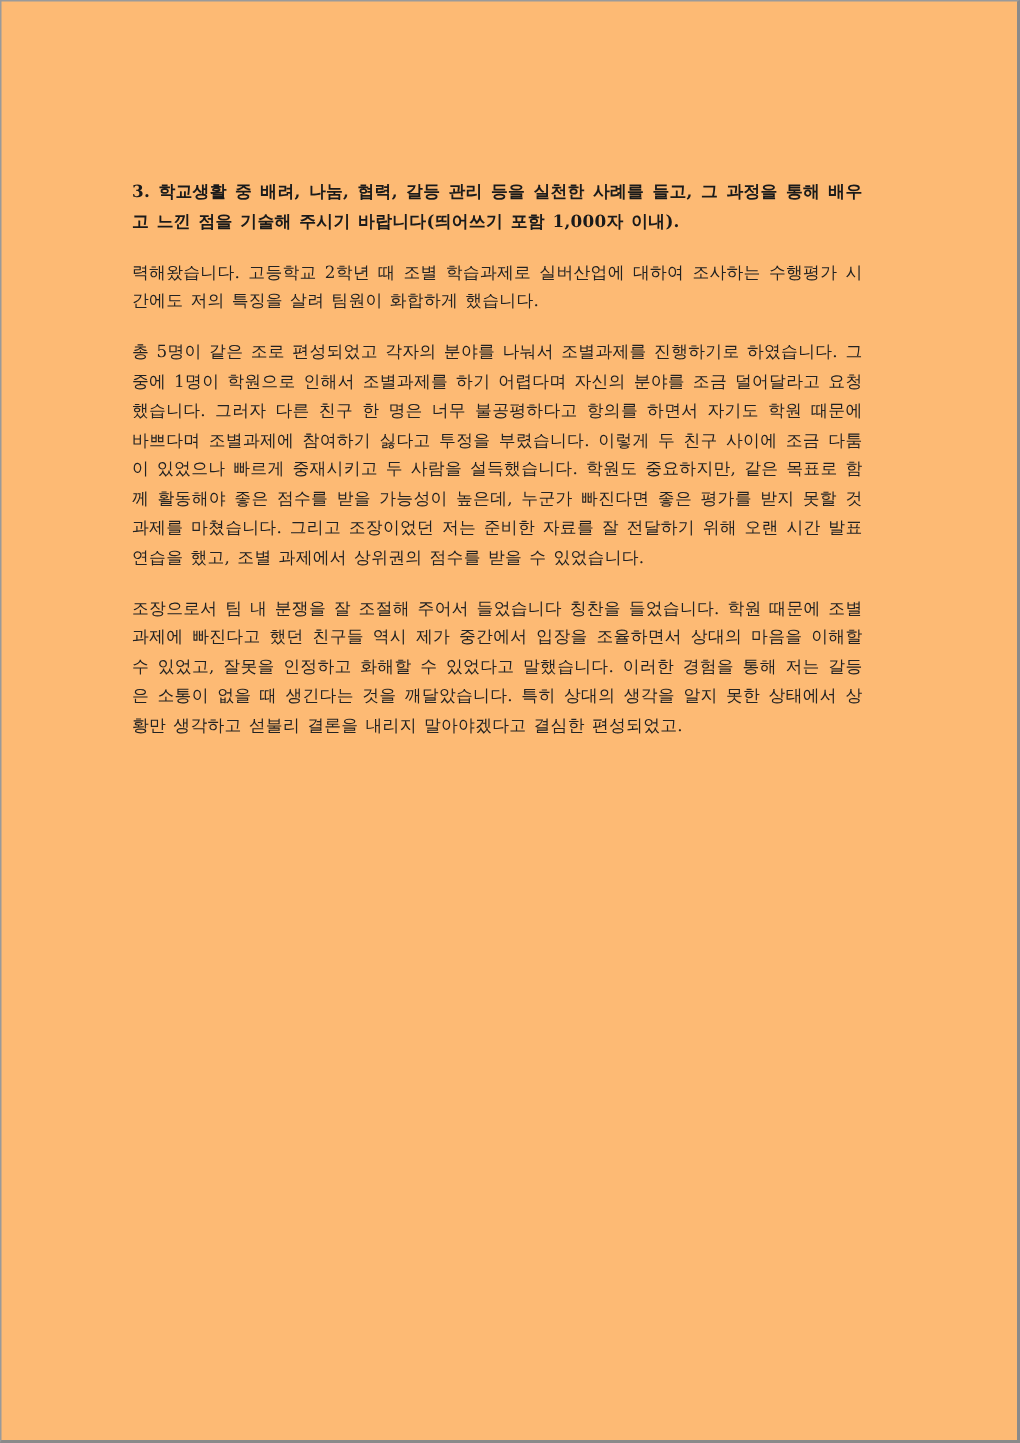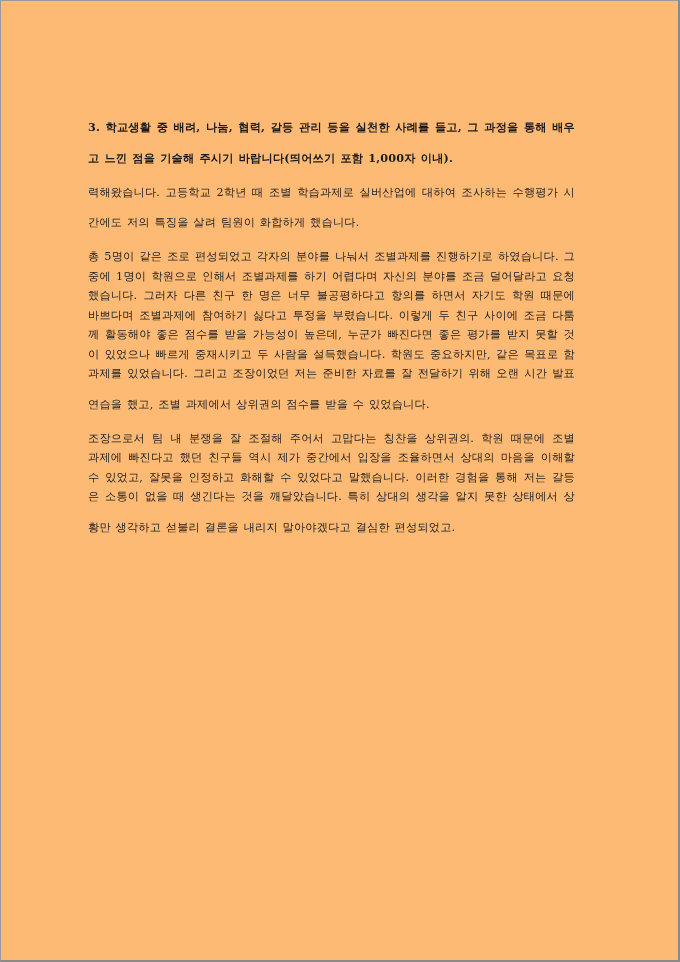--- a/index.html
+++ b/index.html
@@ -52,21 +52,20 @@
     }
     .line {
       display: block;
       white-space: nowrap;
       text-align: justify;
       text-align-last: justify;
       overflow: hidden;
     }
     .line.last {
       text-align-last: left;
-      margin-top: 11px;
     }
   </style>
 </head>
 <body>
 
 <div class="page">
   <div class="content">
 
     <div class="question">
       <span class="line">3. 학교생활 중 배려, 나눔, 협력, 갈등 관리 등을 실천한 사례를 들고, 그 과정을 통해 배우</span>
@@ -76,28 +75,28 @@
     <div class="para">
       <span class="line">력해왔습니다. 고등학교 2학년 때 조별 학습과제로 실버산업에 대하여 조사하는 수행평가 시</span>
       <span class="line last">간에도 저의 특징을 살려 팀원이 화합하게 했습니다.</span>
     </div>
 
     <div class="para">
       <span class="line">총 5명이 같은 조로 편성되었고 각자의 분야를 나눠서 조별과제를 진행하기로 하였습니다. 그</span>
       <span class="line">중에 1명이 학원으로 인해서 조별과제를 하기 어렵다며 자신의 분야를 조금 덜어달라고 요청</span>
       <span class="line">했습니다. 그러자 다른 친구 한 명은 너무 불공평하다고 항의를 하면서 자기도 학원 때문에</span>
       <span class="line">바쁘다며 조별과제에 참여하기 싫다고 투정을 부렸습니다. 이렇게 두 친구 사이에 조금 다툼</span>
+      <span class="line">이 있었으나 빠르게 중재시키고 두 사람을 설득했습니다. 학원도 중요하지만, 같은 목표로 함</span>
       <span class="line">께 활동해야 좋은 점수를 받을 가능성이 높은데, 누군가 빠진다면 좋은 평가를 받지 못할 것</span>
-      <span class="line">이 있었으나 빠르게 중재시키고 두 사람을 설득했습니다. 학원도 중요하지만, 같은 목표로 함</span>
-      <span class="line">과제를 있었습니다. 그리고 조장이었던 저는 준비한 자료를 잘 전달하기 위해 오랜 시간 발표</span>
+      <span class="line">과제를 마쳤습니다. 그리고 조장이었던 저는 준비한 자료를 잘 전달하기 위해 오랜 시간 발표</span>
       <span class="line last">연습을 했고, 조별 과제에서 상위권의 점수를 받을 수 있었습니다.</span>
     </div>
 
     <div class="para">
-      <span class="line">조장으로서 팀 내 분쟁을 잘 조절해 주어서 고맙다는 칭찬을 상위권의. 학원 때문에 조별</span>
+      <span class="line">조장으로서 팀 내 분쟁을 잘 조절해 주어서 들었습니다 칭찬을 들었습니다. 학원 때문에 조별</span>
       <span class="line">과제에 빠진다고 했던 친구들 역시 제가 중간에서 입장을 조율하면서 상대의 마음을 이해할</span>
       <span class="line">수 있었고, 잘못을 인정하고 화해할 수 있었다고 말했습니다. 이러한 경험을 통해 저는 갈등</span>
       <span class="line">은 소통이 없을 때 생긴다는 것을 깨달았습니다. 특히 상대의 생각을 알지 못한 상태에서 상</span>
       <span class="line last">황만 생각하고 섣불리 결론을 내리지 말아야겠다고 결심한 편성되었고.</span>
     </div>
 
   </div>
 </div>
 
 </body></html>

